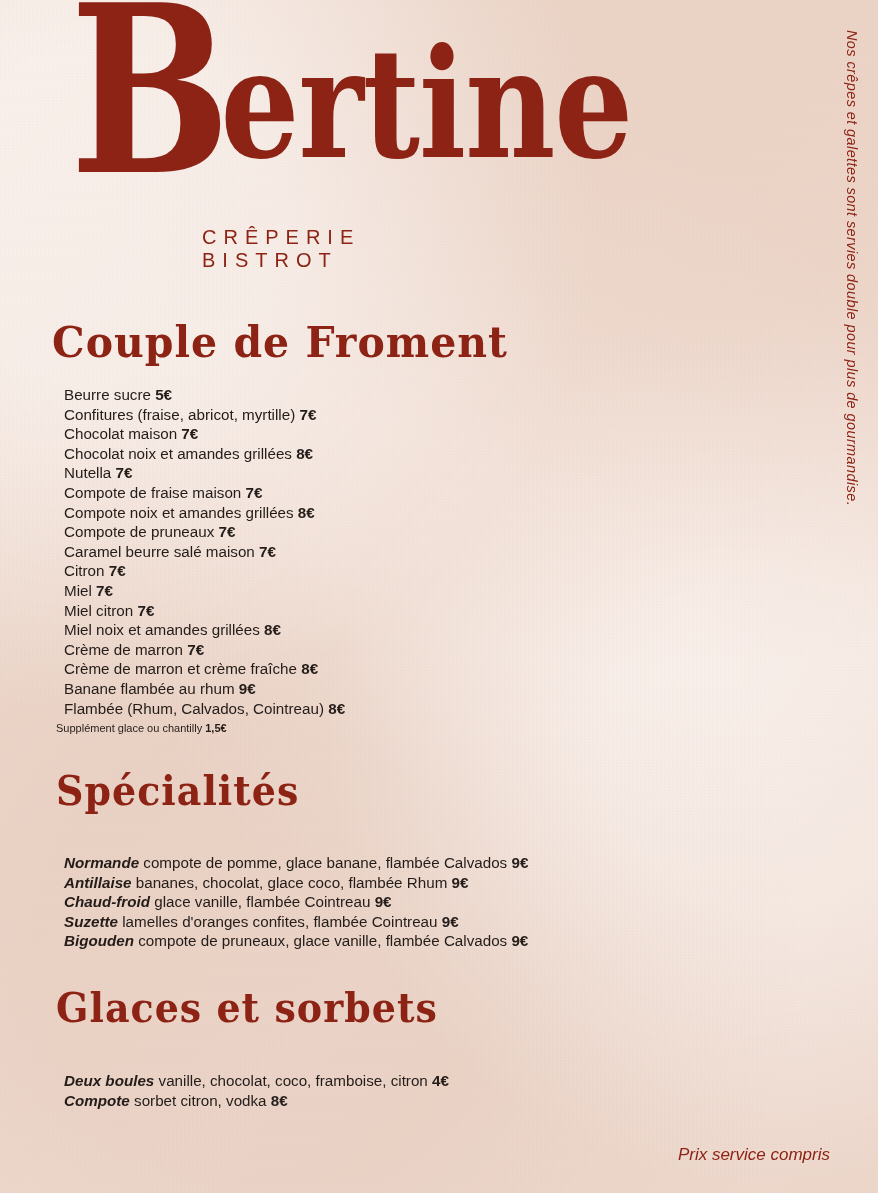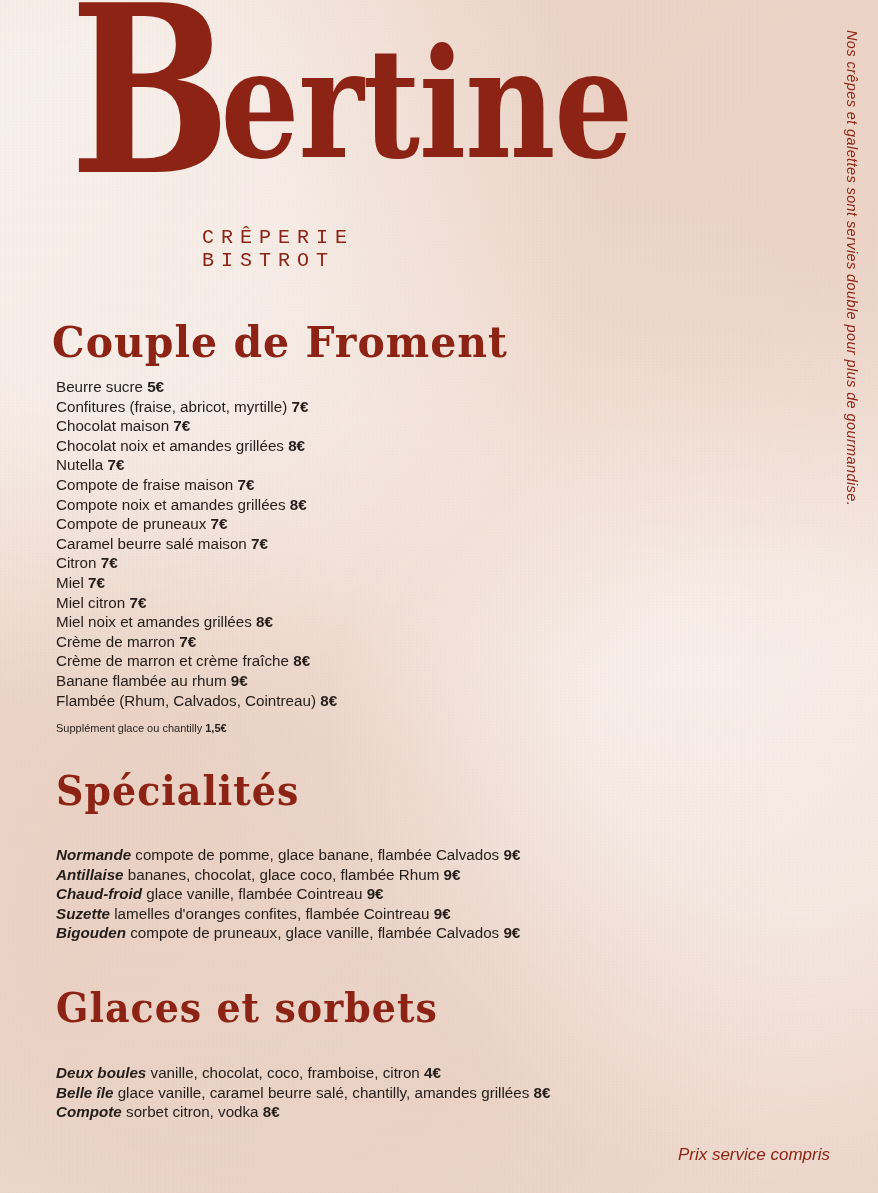--- a/index.html
+++ b/index.html
@@ -65,21 +65,21 @@
     transform: scaleY(1.22);
     transform-origin: left top;
   }
   .logo-word .drop {
     font-size: 190px;
     line-height: 0.6;
     vertical-align: -12px;
     letter-spacing: -10px;
   }
   .logo-sub {
-    font-family: Liberation Mono, monospace;
+    font-family: Liberation Sans, sans-serif;
     font-size: 20px;
     letter-spacing: 7px;
     color: #8c2314;
     margin-top: 74px;
     padding-left: 150px;
     text-align: left;
   }
 
   
   .side-note {
@@ -103,21 +103,21 @@
     color: #8c2314;
     font-size: 41px;
     letter-spacing: 1px;
     margin: 0;
     transform: scaleY(1.06);
     transform-origin: left center;
   }
 
   
   .menu-list {
-    margin: 0;
+    margin: 8px;
     padding: 0;
     list-style: none;
   }
   .menu-list li {
     font-size: 15.2px;
     line-height: 19.6px;
     color: #231c19;
     white-space: nowrap;
   }
   .price {
@@ -194,18 +194,17 @@
       <li><span class="item-name-bold">Normande</span><span> compote de pomme, glace banane, flambée Calvados</span><span class="price"> 9€</span></li>
       <li><span class="item-name-bold">Antillaise</span><span> bananes, chocolat, glace coco, flambée Rhum</span><span class="price"> 9€</span></li>
       <li><span class="item-name-bold">Chaud-froid</span><span> glace vanille, flambée Cointreau</span><span class="price"> 9€</span></li>
       <li><span class="item-name-bold">Suzette</span><span> lamelles d'oranges confites, flambée Cointreau</span><span class="price"> 9€</span></li>
       <li><span class="item-name-bold">Bigouden</span><span> compote de pruneaux, glace vanille, flambée Calvados</span><span class="price"> 9€</span></li>
     </ul>
 
   <h2 class="section-title" id="glaces-title">Glaces et sorbets</h2>
   <ul class="menu-list" id="glaces-list">
       <li><span class="item-name-bold">Deux boules</span><span> vanille, chocolat, coco, framboise, citron</span><span class="price"> 4€</span></li>
-      <li><span class="item-name-bold">Belle île</span><span> glace vanille, caramel beurre salé, chantilly, amandes grillées</span><span class="price"> 8€</span></li>
       <li><span class="item-name-bold">Compote</span><span> sorbet citron, vodka</span><span class="price"> 8€</span></li>
     </ul>
 
   <div class="footer-note">Prix service compris</div>
 </div>
 
 </body></html>

